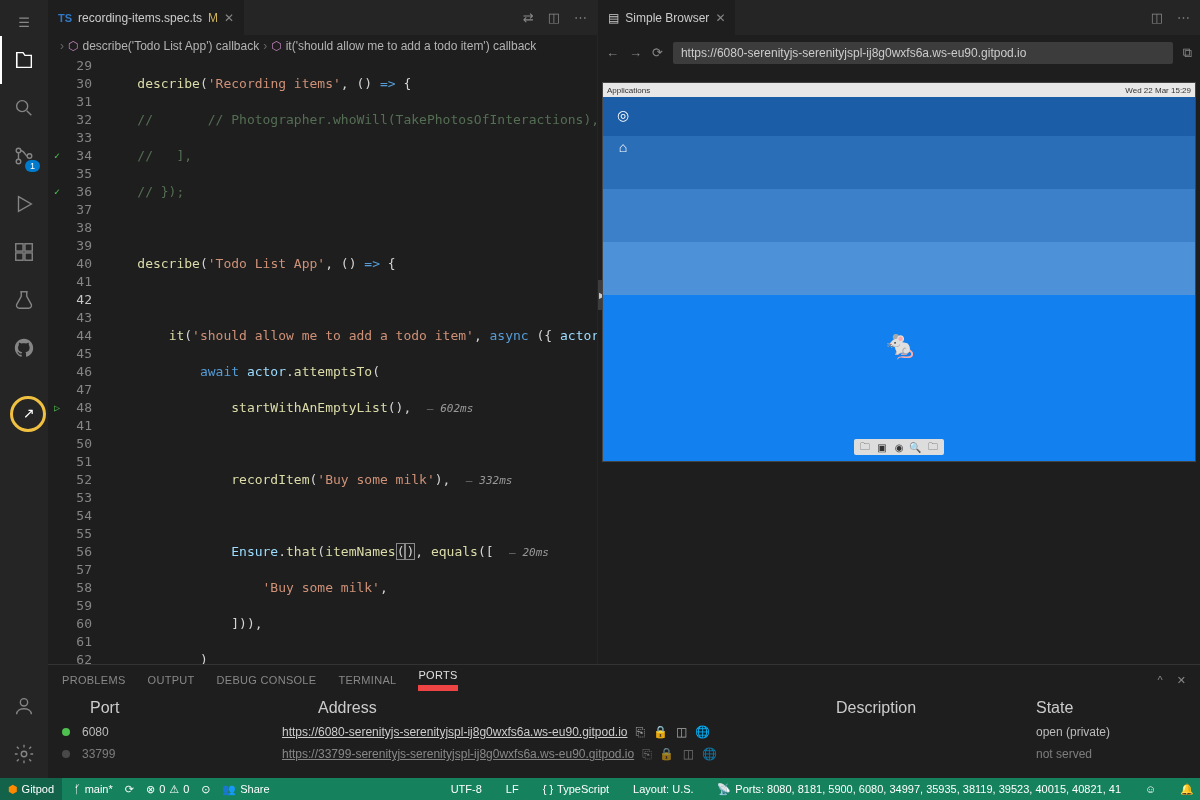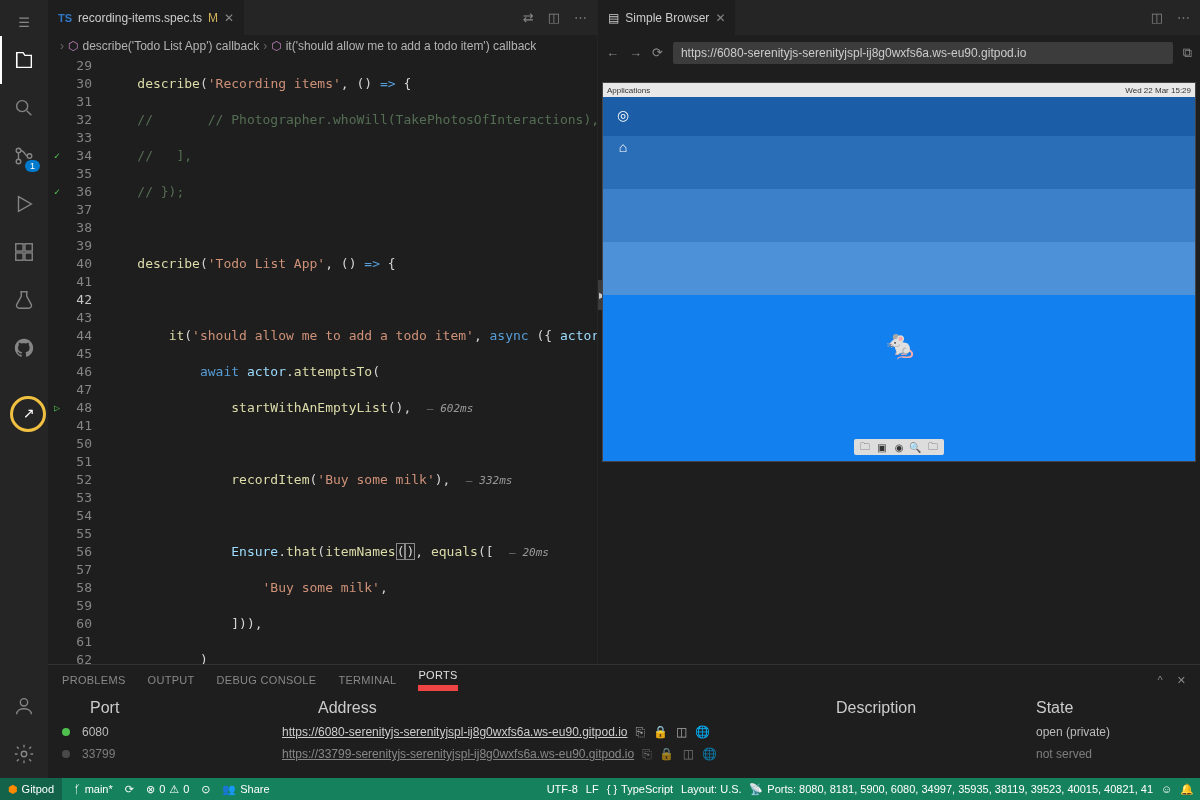--- a/index.html
+++ b/index.html
@@ -294,21 +294,21 @@
       height: 22px;
       background: #16825d;
       display: flex;
       align-items: center;
       font-size: 11px;
       color: #fff;
       padding: 0 6px;
       gap: 12px;
     }
     .status-bar .sitem { display: flex; align-items: center; gap: 4px; cursor: pointer; white-space: nowrap; }
-    .status-bar .right { margin-left: auto; display: flex; gap: 8px; text-align: center; }
+    .status-bar .right { margin-left: auto; display: flex; gap: 24px; text-align: center; }
     .status-bar .gitpod { background: #12634a; padding: 0 8px; height: 22px; display:flex; align-items:center; margin-left: -6px; gap:4px;}
     .gitpod-hex { color: #ff8a00; }
     .collapse-handle {
       position: absolute;
       left: -1px;
       top: 280px;
       width: 10px;
       height: 30px;
       background: #3c3c3c;
       display:flex;

